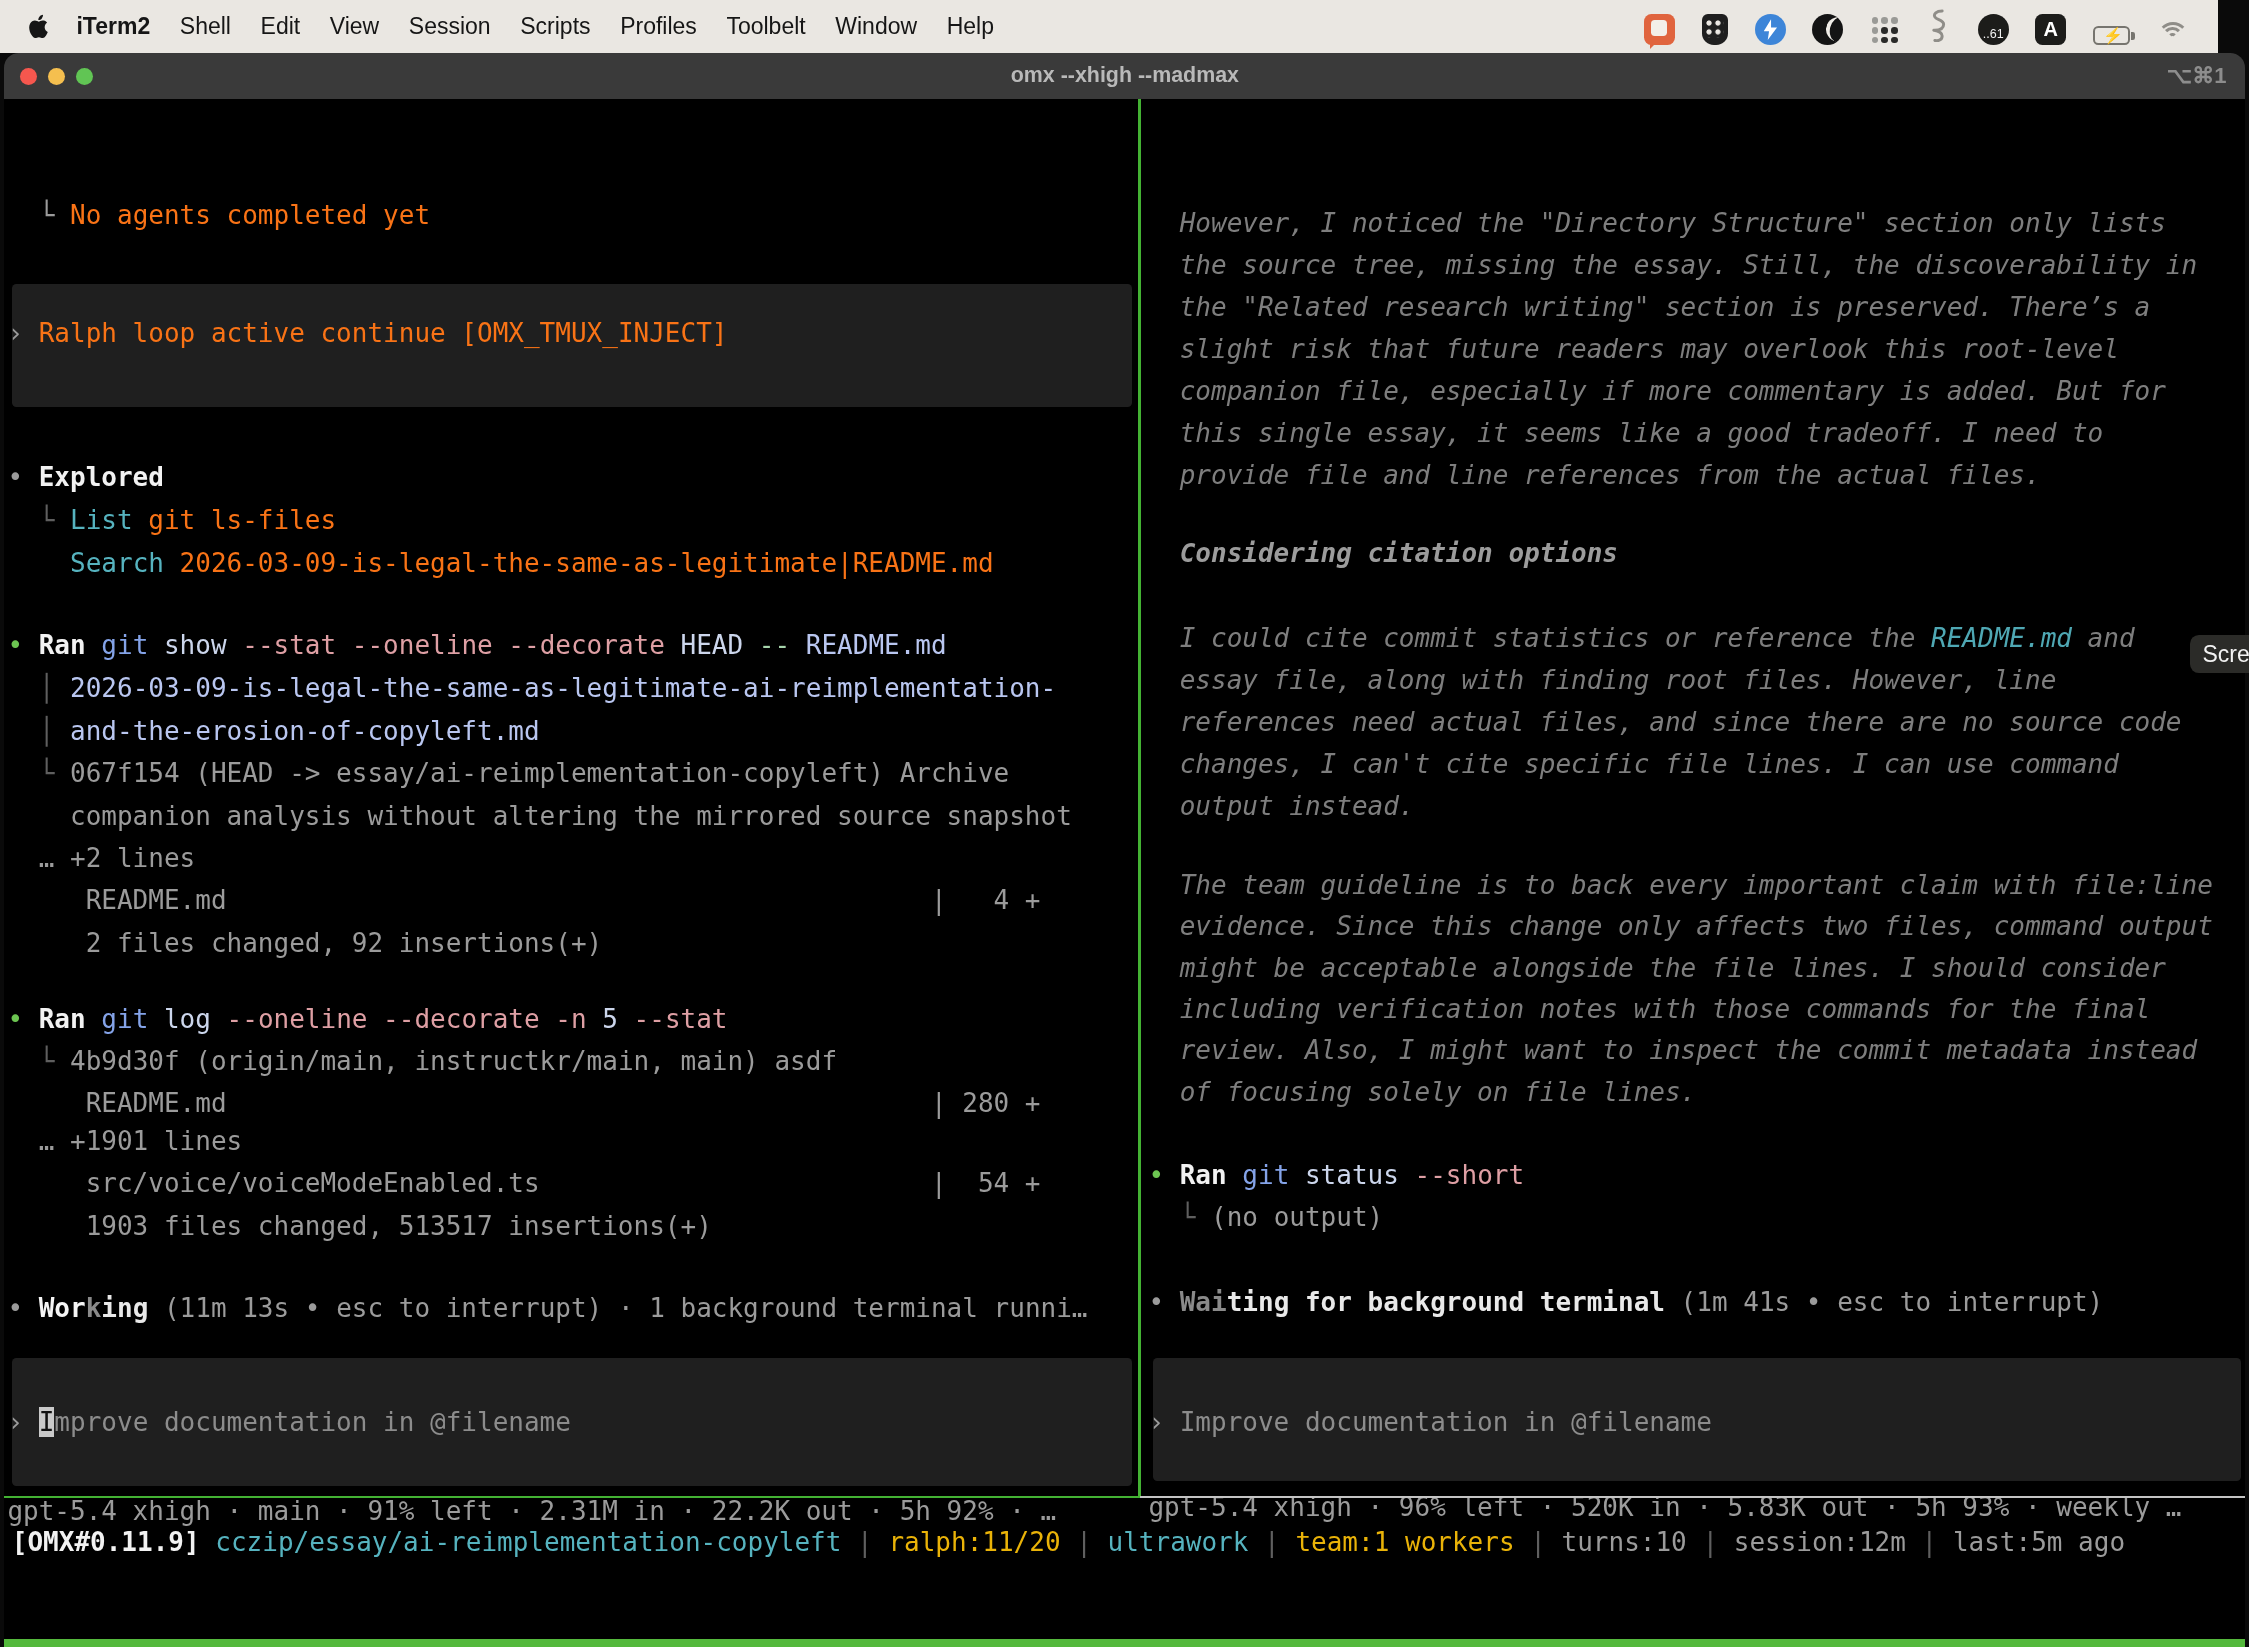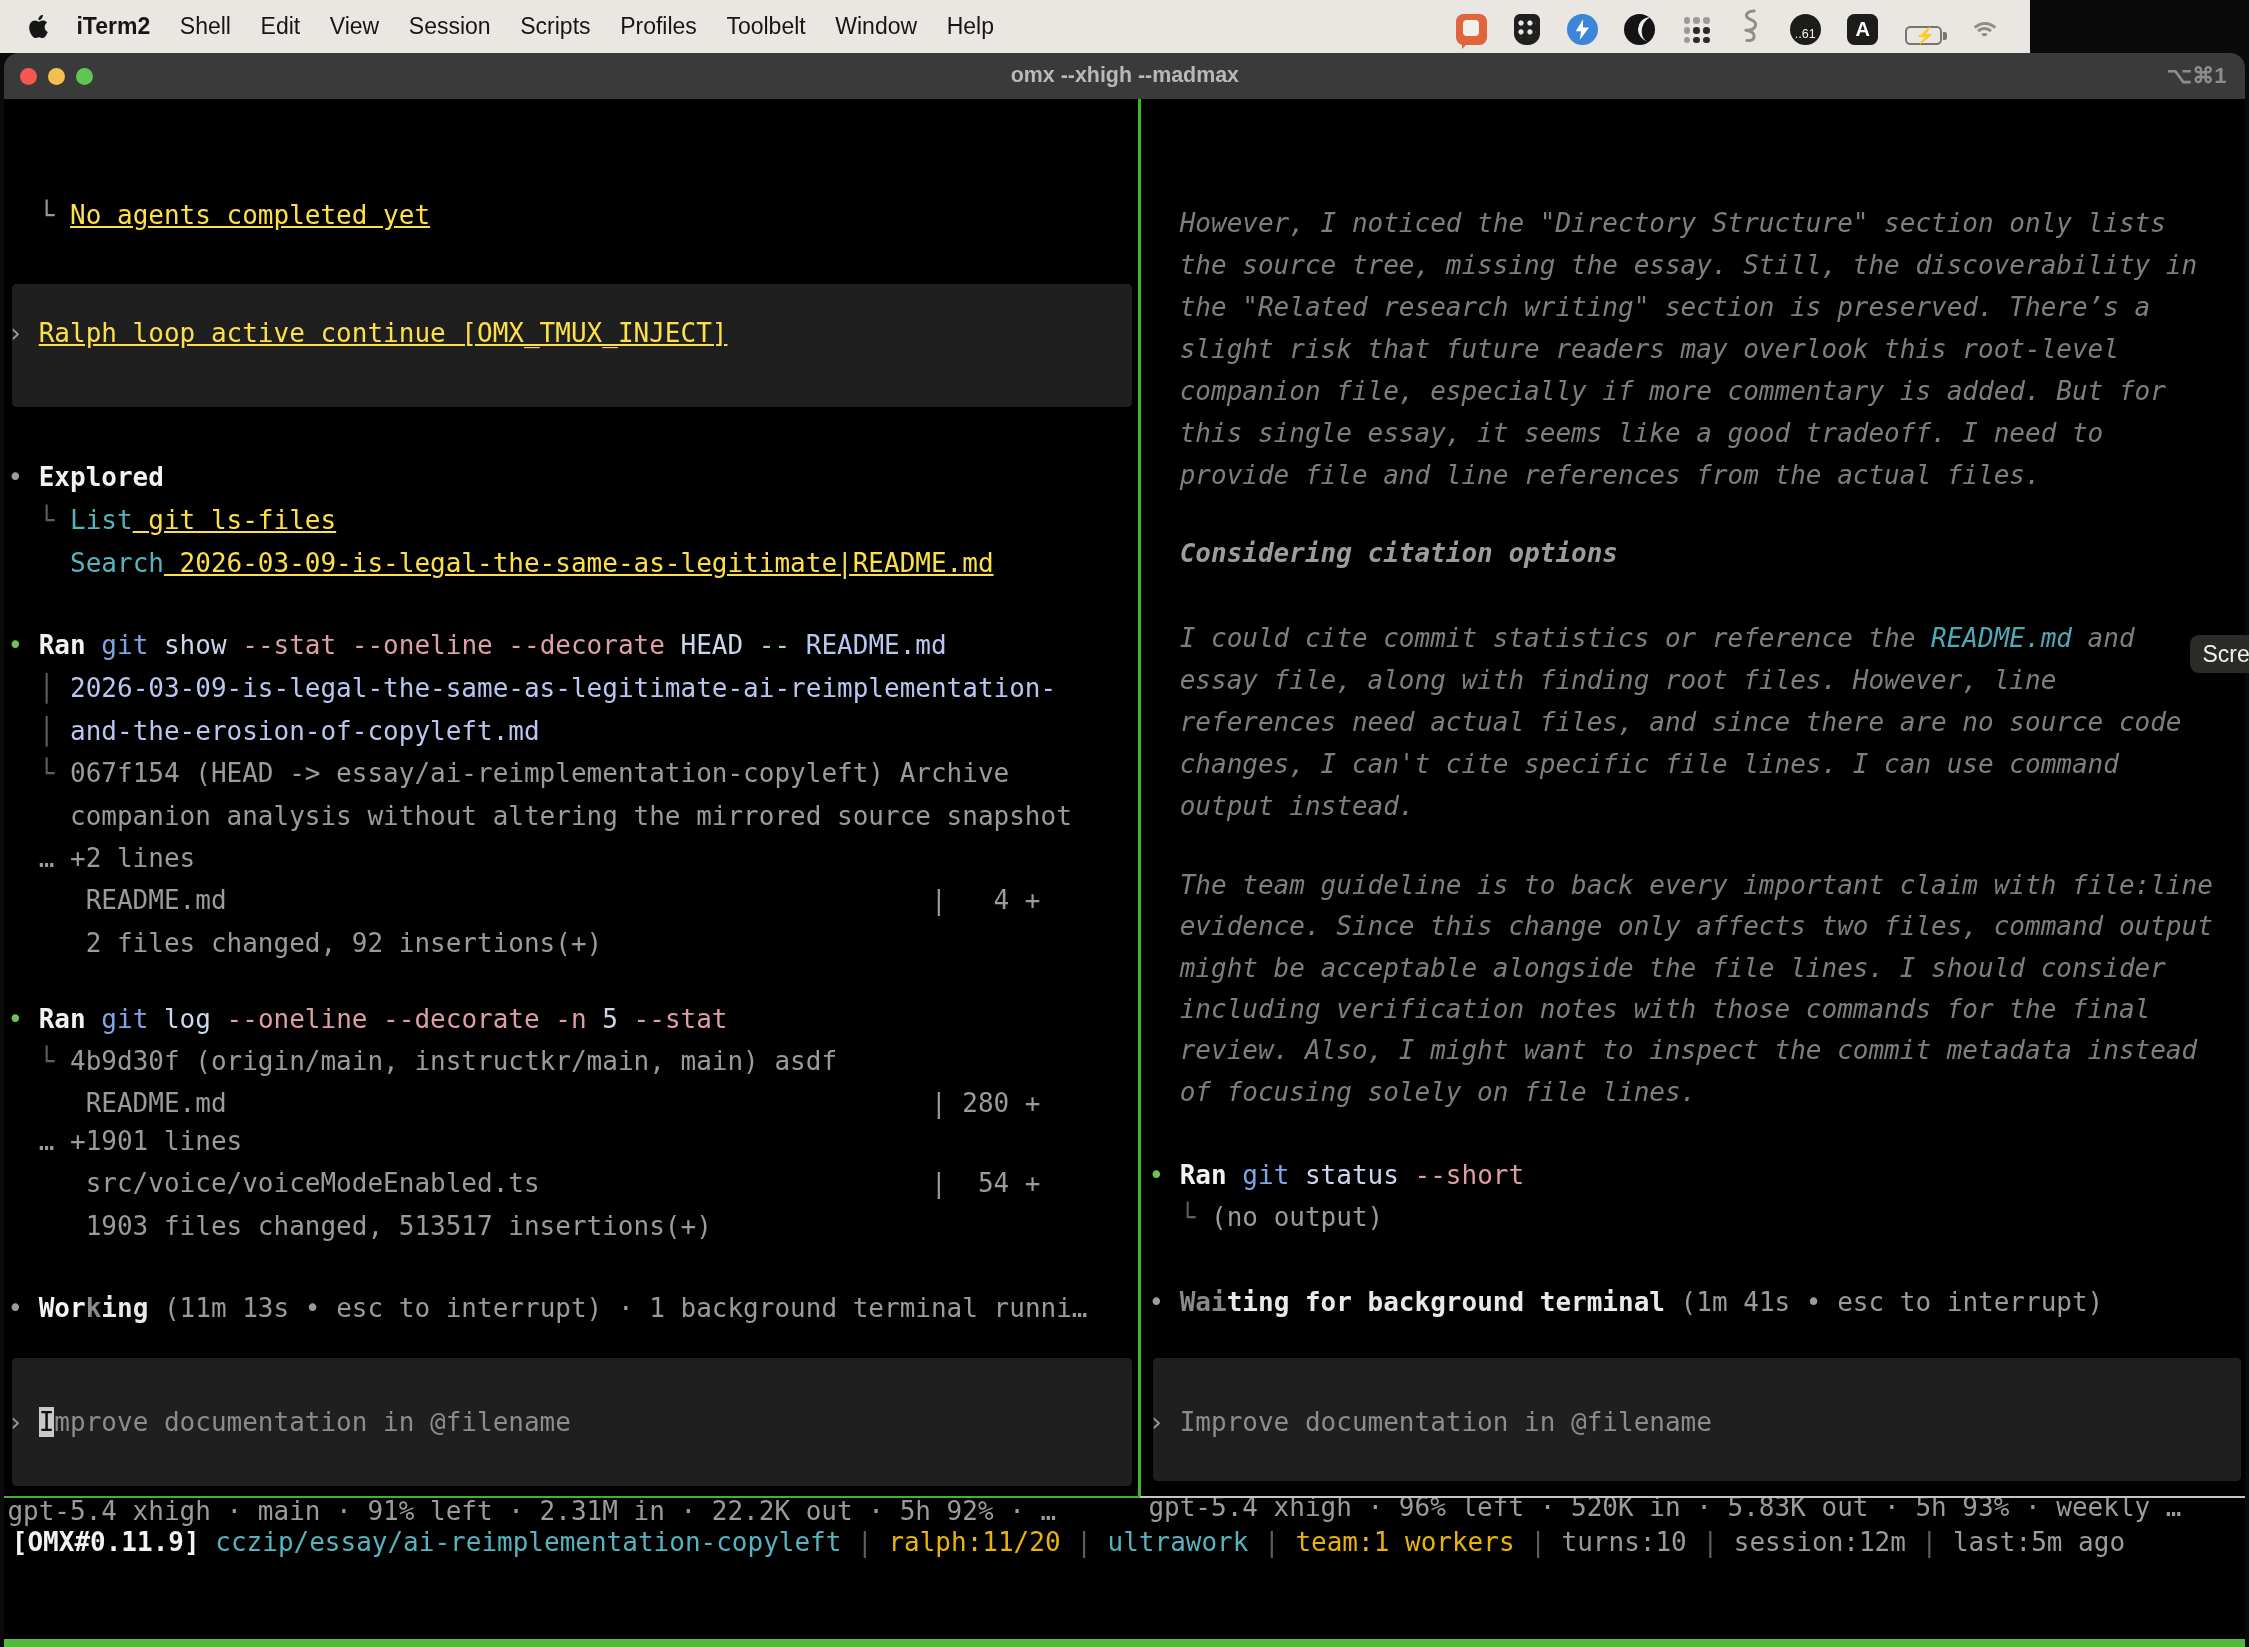--- a/index.html
+++ b/index.html
@@ -1,20 +1,20 @@
 <!DOCTYPE html>
 <html style="font-size:11.8px"><head>
 <meta charset="utf-8">
 <style>
   * { margin:0; padding:0; box-sizing:border-box; }
   html,body { width:2250px; height:1648px; overflow:hidden; background:#0a0a0a; }
   body { font-family:"DejaVu Sans Mono", monospace; }
 
   
-  #menubar{position:absolute;left:0;top:0;width:2030px;height:53px;background:#eae7e2;
+  #menubar{position:absolute;left:0;top:0;width:2218px;height:53px;background:#eae7e2;
     display:flex;align-items:center;font-family:"Liberation Sans",sans-serif;color:#161616;}
   #menu-left{display:flex;align-items:center;padding-left:25px;}
   .menu-item{font-size:23px;padding:0 14.8px;white-space:nowrap;}
   .menu-item.app{font-weight:bold;}
   #apple-logo{width:22px;height:26.6px;margin:0 10.3px 0 4.4px;}
   #menu-right{margin-left:auto;display:flex;align-items:flex-end;gap:26.6px;padding-right:29.5px;}
   .sicon{display:flex;align-items:center;justify-content:center;}
 
   .icon-chat{width:31px;height:31px;background:#e0643e;border-radius:7.4px;position:relative;}
   .icon-chat:before{content:"";position:absolute;left:7.4px;top:5.9px;width:16px;height:16px;background:#f3efe9;border-radius:3.7px;}
@@ -60,21 +60,21 @@
   
   .tl{position:absolute;left:0;white-space:pre;font-size:26px;line-height:32px;}
   .tl pre{font-family:inherit;}
   #left-pane{position:absolute;left:3px;top:0;width:1129px;height:1398px;}
   #right-pane{position:absolute;left:1144px;top:0;width:1097px;height:1398px;font-style:italic;}
   #right-pane .tl{font-style:normal;}
 
   .inputbox{position:absolute;background:#1f1f1f;border-radius:4.4px;}
 
   
-  .s-t{color:#fde047;text-decoration:underline;} .s-d{color:#9b9b9b;} .s-dd{color:#5f5f5f;}
+  .s-t{color:#f97316;} .s-d{color:#9b9b9b;} .s-dd{color:#5f5f5f;}
   .s-wb{color:#f2f2f2;font-weight:bold;}
   .s-teal{color:#56b3bf;} .s-git{color:#84a3e8;} .s-sub{color:#ccd6ec;}
   .s-flag{color:#de9fa4;} .s-arg{color:#b9c6f0;} .s-pale{color:#a6d4ab;}
   .s-grn{color:#6cc551;} .s-grn2{color:#eab308;}
   .s-it{color:#7e7e7e;font-style:italic;} .s-itb{color:#9c9c9c;font-style:italic;font-weight:bold;}
   .s-itteal{color:#4fa8b4;font-style:italic;}
   .s-ph{color:#8c8c8c;}
   .s-cur{background:#c9c9c9;color:#111;}
   .s-shimA{color:#f5f5f5;font-weight:bold;} .s-shimB{color:#8a8a8a;font-weight:bold;} .s-shimC{color:#e9e9e9;font-weight:bold;}
 

